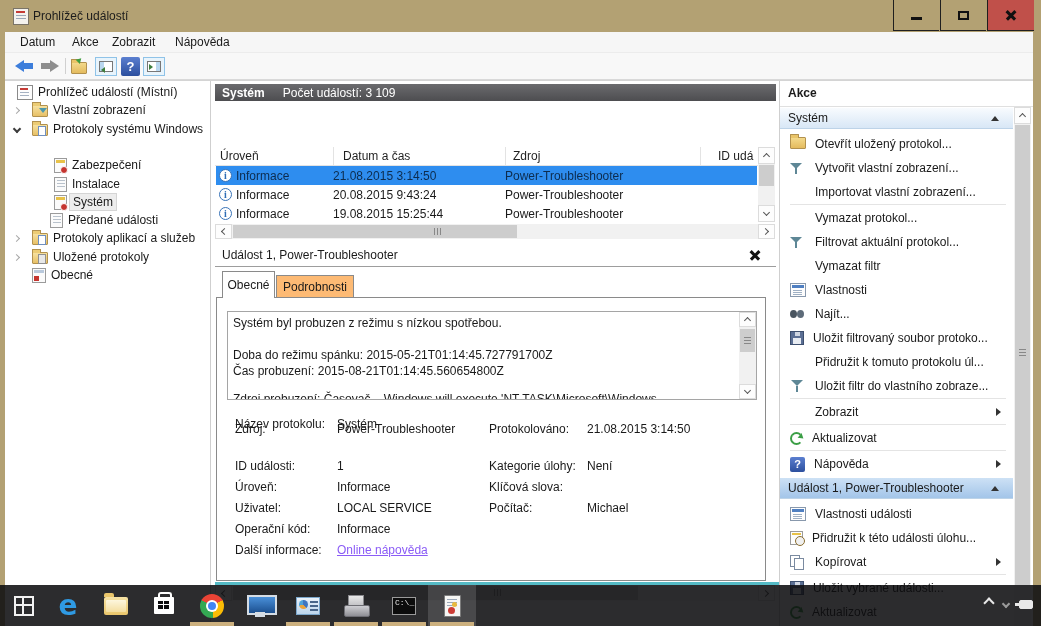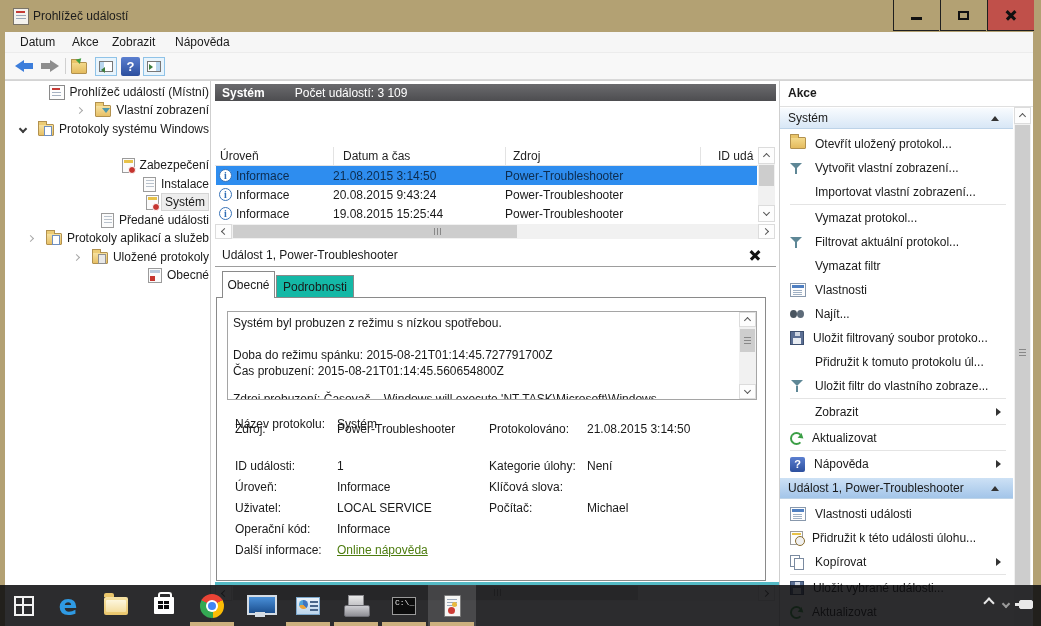--- a/index.html
+++ b/index.html
@@ -46,21 +46,21 @@
   .tb-toggle.t1 .w::before { content:""; position:absolute; left:0; top:0; width:4px; height:9px; background:#b9d7ef; }
   .tb-toggle.t1 .w::after { content:""; position:absolute; left:1px; top:5px; border-top:3px solid transparent; border-bottom:3px solid transparent; border-right:4px solid #3e7e3e; }
   .tb-toggle.t2 .w::before { content:""; position:absolute; right:0; top:0; width:4px; height:9px; background:#b9d7ef; }
   .tb-toggle.t2 .w::after { content:""; position:absolute; left:1px; top:2px; border-top:3px solid transparent; border-bottom:3px solid transparent; border-left:4px solid #3e7e3e; }
   .tb-help { position:absolute; left:116px; top:4px; width:19px; height:19px; background:linear-gradient(#5b7fd0,#2c4f9e); border-radius:2px; color:#fff; font-weight:bold; font-size:13px; text-align:center; line-height:19px; }
 
   .main-bg { position:absolute; left:5px; top:80px; width:1028px; height:546px; background:#fff; border-top:1px solid #d4d4d4; }
   .vdiv { position:absolute; top:81px; width:1px; height:545px; background:#cfcfcf; }
 
   
-  .trow { position:absolute; left:5px; width:204px; height:18px; display:flex; align-items:center;justify-content:flex-end; }
+  .trow { position:absolute; left:5px; width:204px; height:18px; display:flex; align-items:center; }
   .texp { width:22px; display:flex; align-items:center; padding-left:4px; }
   .chev { width:5px; height:5px; border-right:1px solid #a8a8a8; border-bottom:1px solid #a8a8a8; transform:rotate(-45deg); }
   .chev.open { border-color:#3c3c3c; transform:rotate(45deg); border-width:2px; width:6px; height:6px; }
   .ticon { width:16px; height:15px; position:relative; flex:none; }
   .tlabel { margin-left:5px; white-space:nowrap; }
   .tlabel.sel { background:#ededed; border:1px solid #d5d5d5; padding:1px 3px; margin-left:2px; }
   
   .i-evr { background:#fdfdfd; border:1px solid #8a8a8a; }
   .i-evr::before { content:""; position:absolute; left:2px; top:2px; width:8px; height:2px; background:#c53b36; }
   .i-evr::after { content:""; position:absolute; left:2px; top:6px; width:9px; height:6px; background:repeating-linear-gradient(#a6b2c2 0 1px, transparent 1px 3px); }
@@ -105,28 +105,28 @@
   .grip-h { position:absolute; width:1px; height:7px; background:#888; box-shadow:3px 0 0 #888, -3px 0 0 #888; }
   .grip-v { position:absolute; width:7px; height:1px; background:#888; box-shadow:0 3px 0 #888, 0 -3px 0 #888; }
 
   
   .ev-hdr { position:absolute; left:215px; top:243px; width:561px; height:24px; background:#fff; border-bottom:1px solid #9d9d9d; display:flex; align-items:center; }
   .ev-x { position:absolute; left:749px; top:249px; width:13px; height:13px; }
   .ev-x::before,.ev-x::after { content:""; position:absolute; left:0px; top:5px; width:12px; height:2.5px; background:#111; }
   .ev-x::before { transform:rotate(45deg);} .ev-x::after { transform:rotate(-45deg);}
   .tab { position:absolute; border:1px solid #8a8a8a; border-bottom:none; display:flex; align-items:center; justify-content:center; }
   .tab.active { left:222px; top:271px; width:53px; height:27px; background:#fff; z-index:3; }
-  .tab.inactive { left:276px; top:275px; width:78px; height:23px; background:#14b8a6; }
+  .tab.inactive { left:276px; top:275px; width:78px; height:23px; background:#fdba74; }
   .ev-box { position:absolute; left:216px; top:297px; width:550px; height:284px; border:1px solid #8a8a8a; background:#fff; }
   .ev-text { position:absolute; left:227px; top:311px; width:530px; height:89px; border:1px solid #a5a5a5; background:#fff; overflow:hidden; }
   .ev-text .line { position:absolute; left:5px; white-space:nowrap; }
   .frow { position:absolute; left:235px; width:530px; height:16px; }
   .frow span { position:absolute; white-space:nowrap; }
   .fl { left:0; } .fv { left:102px; } .fl2 { left:254px; } .fv2 { left:352px; }
-  .link { color:#4d7c0f; text-decoration:underline;text-align:right; }
+  .link { color:#8b5cf6; text-decoration:underline;text-align:right; }
   .cyanline { position:absolute; left:215px; top:582px; width:564px; height:3px; background:#55bac5; }
 
   
   .ak-title { position:absolute; left:788px; top:86px; font-weight:bold; }
   .ak-titleline { position:absolute; left:780px; top:106px; width:253px; height:1px; background:#e0e0e0; }
   .sec-hdr { position:absolute; left:780px; width:233px; height:21px; display:flex; align-items:center; padding-left:8px; border-bottom:1px solid #bdd3e8; }
   .sec-hdr.s1 { top:108px; background:linear-gradient(#f8fbfe,#d8e7f6); }
   .sec-hdr.s2 { top:478px; background:linear-gradient(#cde1f5,#a3c5e9); }
   .sec-tri { position:absolute; right:14px; top:8px; border-left:4px solid transparent; border-right:4px solid transparent; border-bottom:5px solid #333; }
   .arow { position:absolute; left:781px; width:232px; height:24px; display:flex; align-items:center; padding-left:9px; }
@@ -271,21 +271,21 @@
     <span class="tlabel">Zabezpečení</span>
   </div>
   <div class="trow" style="top:175px;padding-left:48px">
     <span class="ticon i-logp"></span>
     <span class="tlabel">Instalace</span>
   </div>
   <div class="trow" style="top:193px;padding-left:48px">
     <span class="ticon i-log"></span>
     <span class="tlabel sel">Systém</span>
   </div>
-  <div class="trow" style="top:211px;padding-left:26px">
+  <div class="trow" style="top:211px;padding-left:44px">
     <span class="ticon i-logp"></span>
     <span class="tlabel">Předané události</span>
   </div>
   <div class="trow" style="top:229px;padding-left:5px">
     <span class="texp">
         <span class="chev"></span>
       </span>
     <span class="ticon i-fold f-page"></span>
     <span class="tlabel">Protokoly aplikací a služeb</span>
   </div>
@@ -296,21 +296,21 @@
     <span class="ticon i-fold f-gray"></span>
     <span class="tlabel">Uložené protokoly</span>
   </div>
   <div class="trow" style="top:266px;padding-left:27px">
     <span class="ticon i-subs"></span>
     <span class="tlabel">Obecné</span>
   </div>
 
   <div class="loghdr">
     <b style="margin-left:7px">Systém</b>
-    <span style="margin-left:30px">Počet událostí: 3 109</span>
+    <span style="margin-left:18px">Počet událostí: 3 109</span>
   </div>
 
 
   <div class="thead">
     <span style="left:5px">Úroveň</span>
     <span style="left:128px">Datum a čas</span>
     <span style="left:298px">Zdroj</span>
     <span style="left:503px">ID udá</span>
   </div>
   <div class="tcol-div" style="left:333px"></div>
@@ -367,21 +367,21 @@
       <span>Obecné</span>
     </div>
   <div class="tab inactive">
       <span>Podrobnosti</span>
     </div>
 
   <div class="ev-box"></div>
 
   <div class="ev-text">
     <span class="line" style="top:4px">Systém byl probuzen z režimu s nízkou spotřebou.</span>
-    <span class="line" style="top:36px">Doba do režimu spánku: 2015-08-21T01:14:45.727791700Z</span>
+    <span class="line" style="top:36px">Doba do režimu spánku: 2015-05-21T01:14:45.727791700Z</span>
     <span class="line" style="top:52px">Čas probuzení: 2015-08-21T01:14:45.560654800Z</span>
     <span class="line" style="top:80px">Zdroj probuzení: Časovač – Windows will execute 'NT TASK\Microsoft\Windows</span>
   </div>
 
   <div class="abs sb" style="left:739px;top:312px;width:17px;height:87px">
     <div class="sb-btn" style="left:0;top:0;width:17px;height:15px">
         <span class="sc up"></span>
       </div>
     <div class="sb-thumb" style="left:1px;top:17px;width:15px;height:23px">
         <span class="grip-v" style="left:4px;top:11px"></span>

